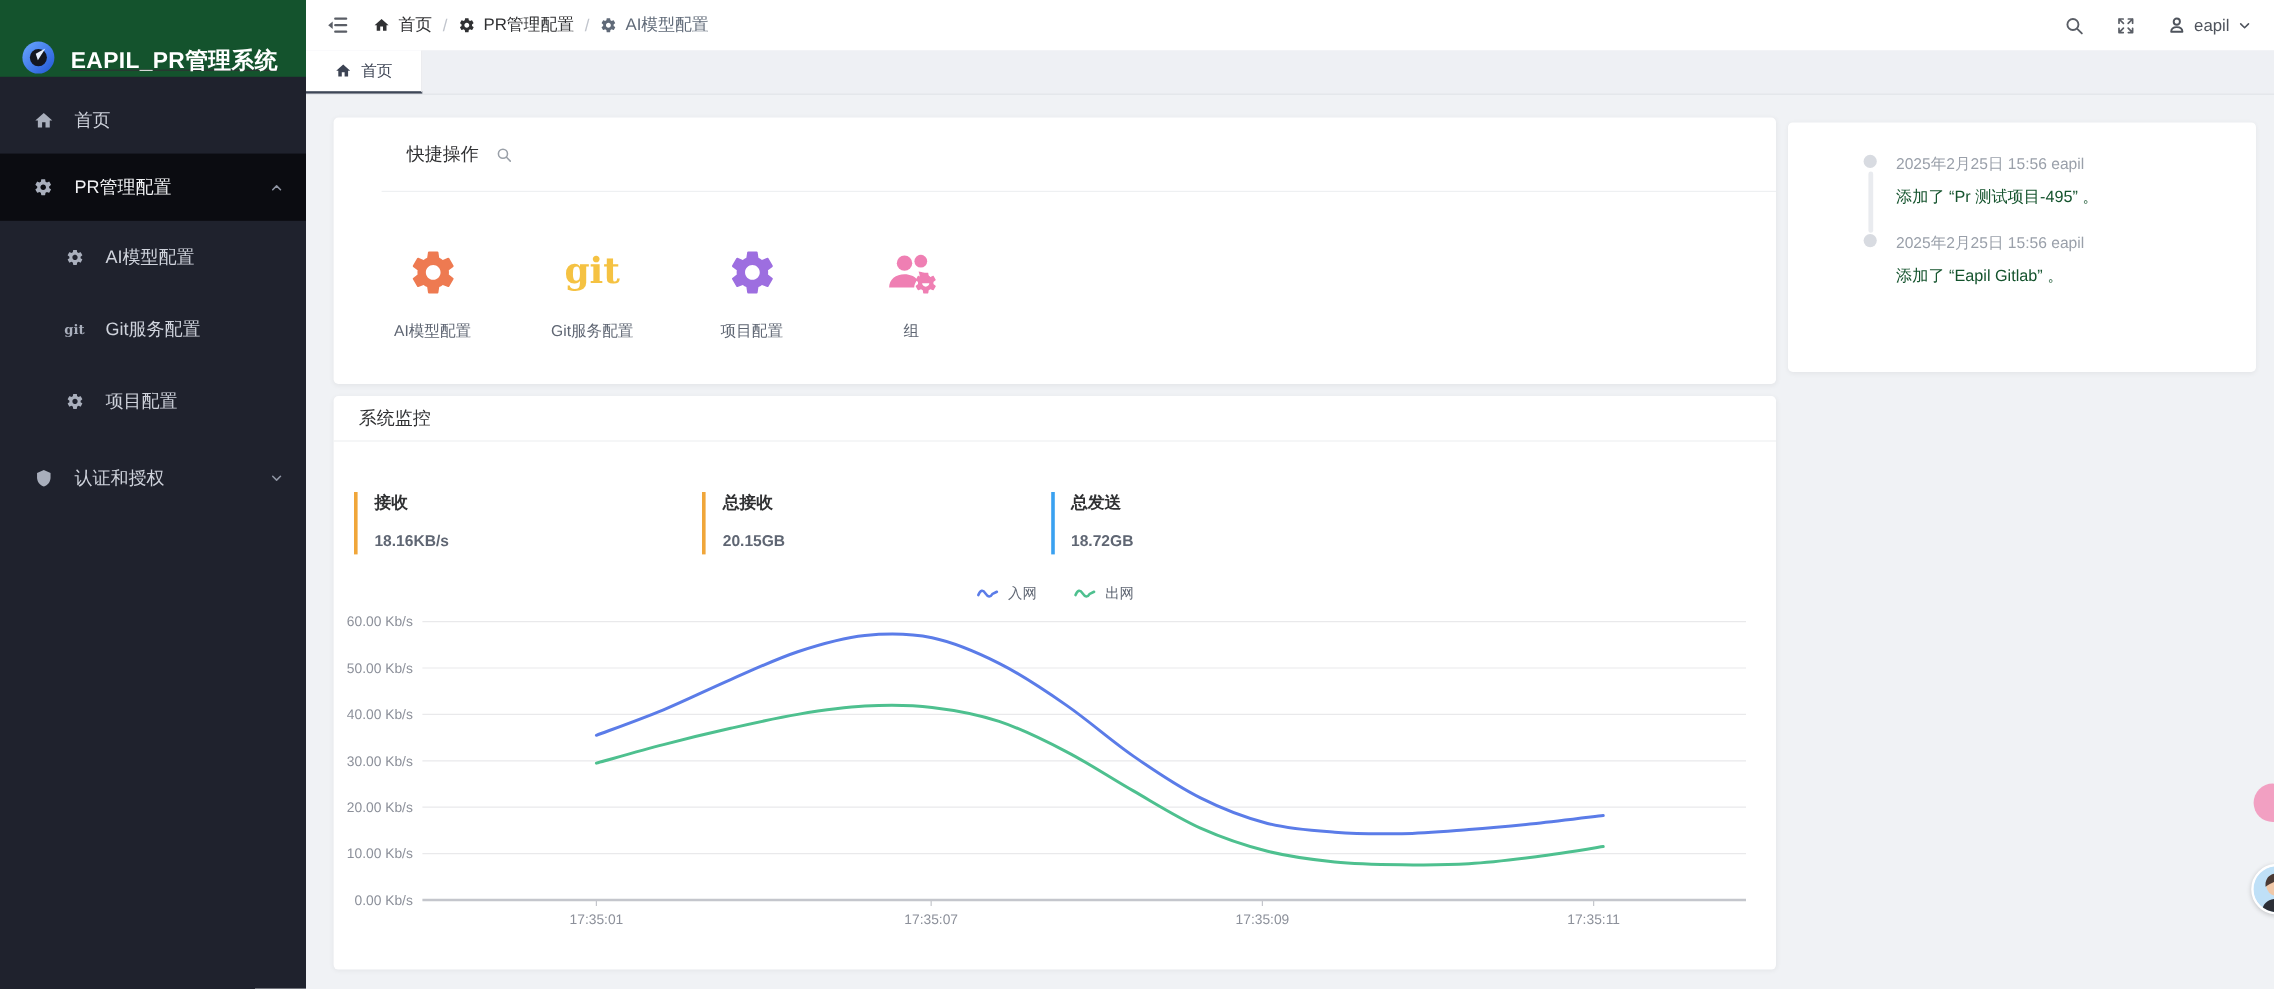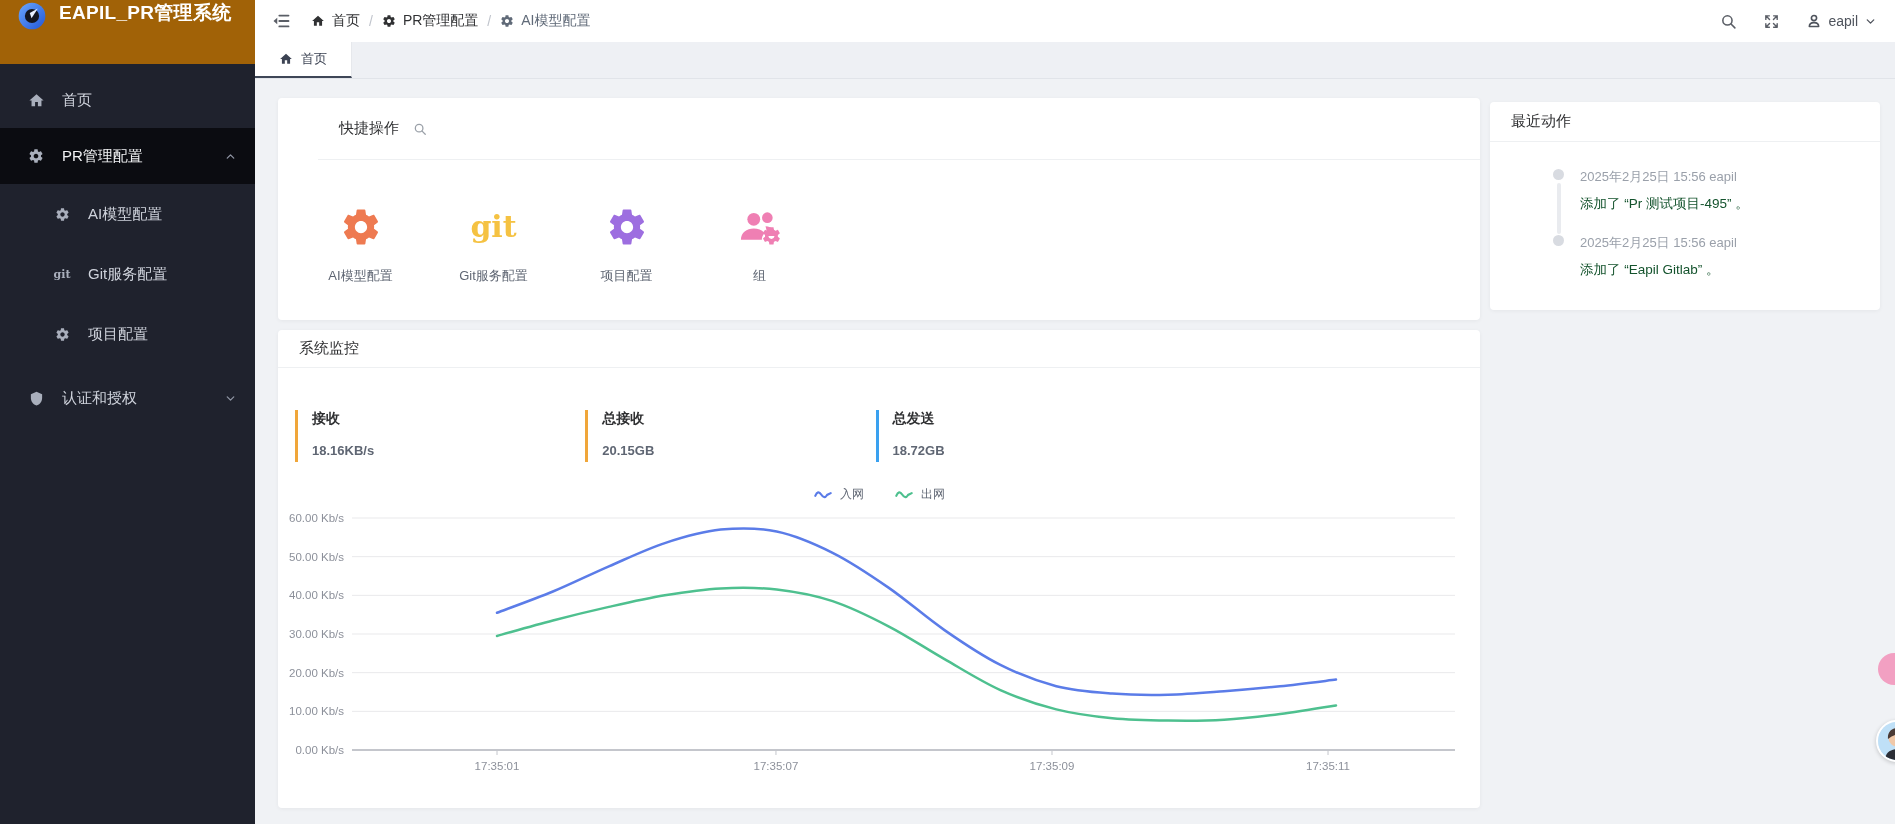--- a/index.html
+++ b/index.html
@@ -6,21 +6,21 @@
   html,body { width:1895px; height:824px; overflow:hidden; }
   body {
     font-family: "Liberation Sans", "DejaVu Sans", sans-serif;
     background:#f0f2f5; position:relative; color:#303133;
   }
   svg { display:block; }
   .iconsvg { fill:currentColor; }
 
   
   .sidebar { position:absolute; left:0; top:0; width:255px; height:824px; background:#1f222d; z-index:5; }
-  .logo-row { height:64px; background:#a16207; display:flex; align-items:flex-start; padding-left:16px; gap:11px; }
+  .logo-row { height:64px; background:#14532d; display:flex; align-items:flex-end; padding-left:16px; gap:11px;text-decoration:underline; }
   .logo-title { color:#ffffff; font-size:19px; font-weight:bold; letter-spacing:.3px; white-space:nowrap; }
   .menu { padding-top:8px; }
   .menu-item { height:56px; display:flex; align-items:center; padding:0 18px 0 26px; color:#cfd3dc; font-size:15px; cursor:pointer; }
   .menu-item .mi-icon { width:20px; margin-right:16px; color:#a9afbc; display:flex; justify-content:center; }
   .menu-item.active-parent { background:#0b0c11; color:#f2f3f5; }
   .menu-item .chev { margin-left:auto; color:#8f95a3; }
   .submenu .menu-item { padding-left:52px; height:60px; }
   .git-word { font-weight:bold; font-size:11px; letter-spacing:0; font-family:"DejaVu Serif", serif; }
 
   
@@ -377,23 +377,20 @@
           <text x="773.9985" y="268" text-anchor="middle" font-size="11.5" fill="#8c909a">17:35:09</text>
           <line x1="1050.0295" y1="248" x2="1050.0295" y2="253" stroke="#c4c6cc" stroke-width="1"></line>
           <text x="1050.0295" y="268" text-anchor="middle" font-size="11.5" fill="#8c909a">17:35:11</text>
           <path d="M219,110.73333333333332C228.3,107.2 256.3,97.2 274.9,89.5C293.6,81.7 312.2,72.4 330.9,64.3C349.5,56.3 368.2,47.3 386.8,41.1C405.4,35.0 424.1,29.5 442.7,27.6C461.4,25.7 480.0,25.7 498.7,29.5C517.3,33.4 536.0,41.5 554.6,50.8C573.2,60.1 591.9,72.7 610.5,85.6C629.2,98.5 647.8,115.2 666.5,128.1C685.1,141.0 703.8,153.6 722.4,162.9C741.0,172.3 759.7,179.4 778.3,184.2C797.0,189.0 815.6,190.1 834.3,191.5C852.9,193.0 871.6,193.1 890.2,192.7C908.8,192.3 927.5,190.6 946.1,189.2C964.8,187.8 983.4,186.1 1002.1,184.2C1020.7,182.3 1048.7,178.7 1058.0,177.6" fill="none" stroke="#5b7ce8" stroke-width="2.5" stroke-linecap="round"></path>
           <path d="M219,133.93333333333334C228.3,131.4 256.3,123.3 274.9,118.5C293.6,113.6 312.2,109.1 330.9,104.9C349.5,100.7 368.2,96.4 386.8,93.3C405.4,90.2 424.1,87.3 442.7,86.4C461.4,85.4 480.0,85.4 498.7,87.5C517.3,89.7 536.0,93.0 554.6,99.1C573.2,105.3 591.9,114.6 610.5,124.3C629.2,133.9 647.8,146.5 666.5,157.1C685.1,167.8 703.8,179.7 722.4,188.1C741.0,196.4 759.7,202.7 778.3,207.4C797.0,212.1 815.6,214.4 834.3,216.3C852.9,218.2 871.6,218.4 890.2,218.6C908.8,218.9 927.5,218.9 946.1,217.8C964.8,216.7 983.4,214.4 1002.1,212.0C1020.7,209.7 1048.7,205.0 1058.0,203.5" fill="none" stroke="#4ec08f" stroke-width="2.5" stroke-linecap="round"></path>
         </svg>
     </div>
   </section>
 
   <section class="card card-recent">
-    <div class="card-header">
-      <span>最近动作</span>
-    </div>
     <div class="timeline">
       <div class="tl-item">
         <span class="tl-dot"></span>
         <span class="tl-line"></span>
         <div class="tl-time">2025年2月25日 15:56 eapil</div>
         <div class="tl-text">添加了 “Pr 测试项目-495” 。</div>
       </div>
       <div class="tl-item">
         <span class="tl-dot"></span>
         <div class="tl-time">2025年2月25日 15:56 eapil</div>

